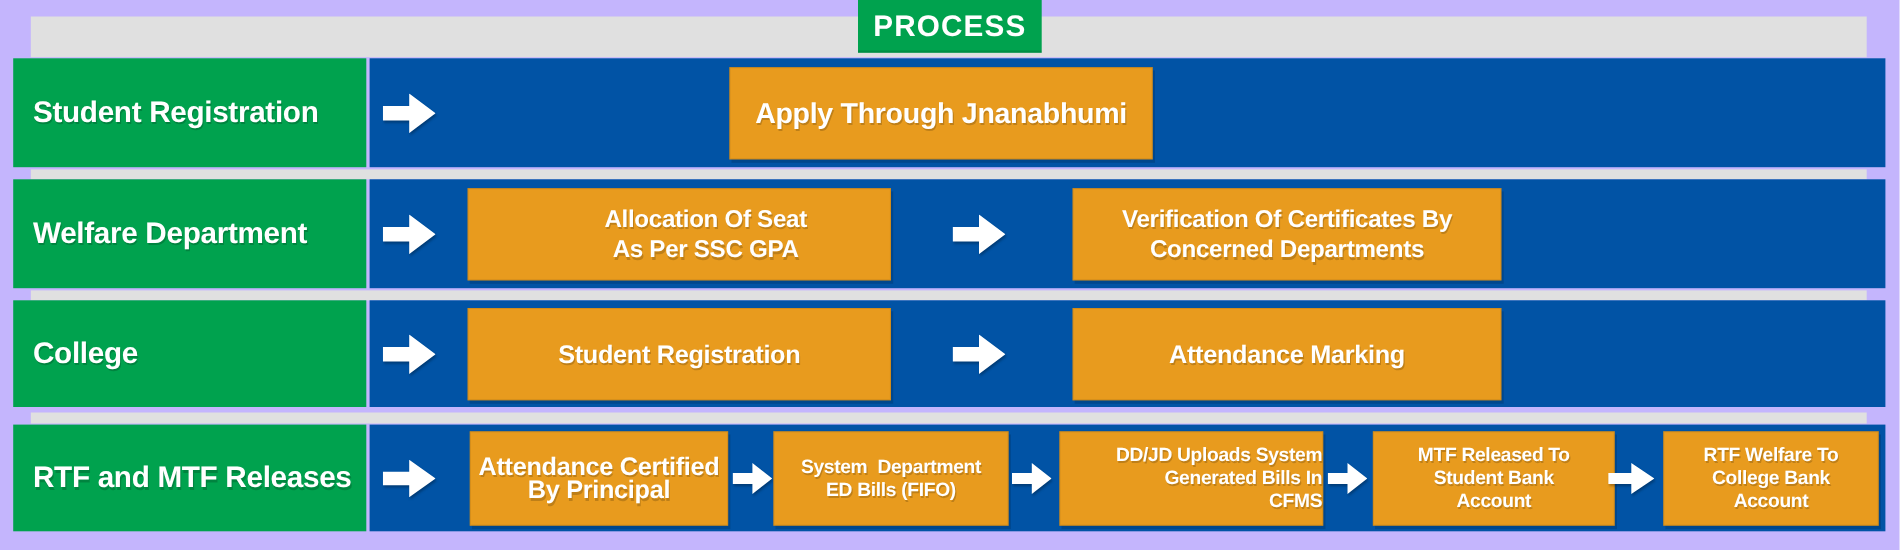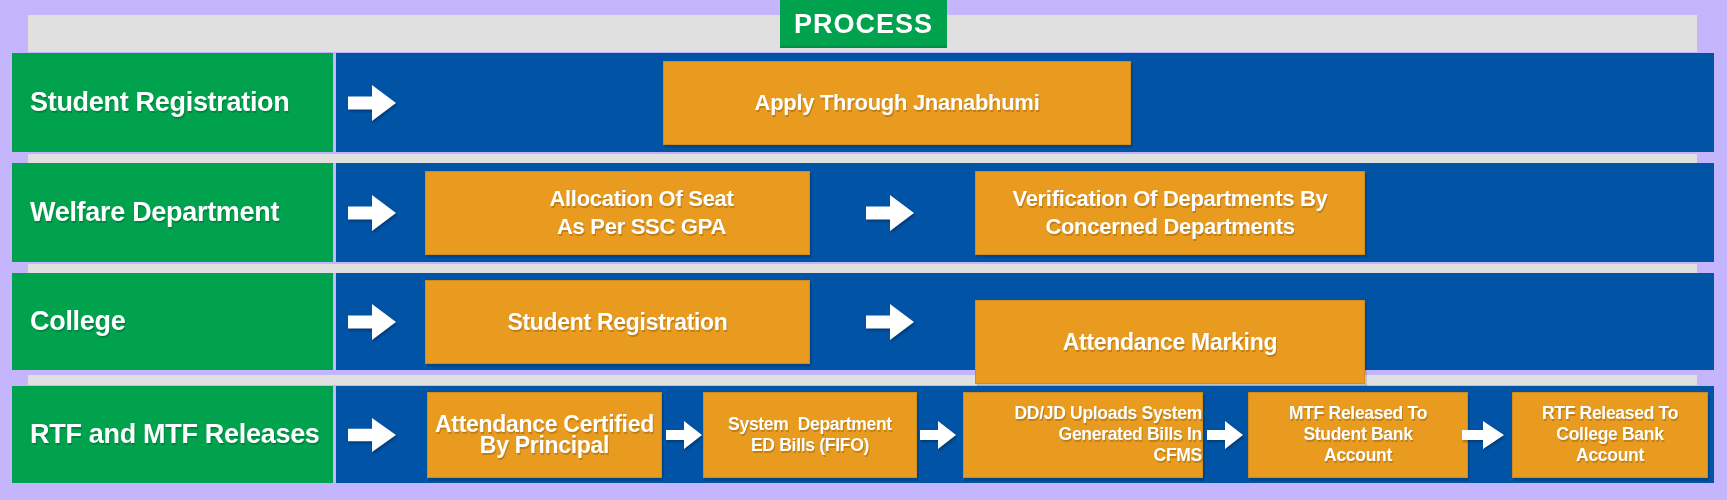--- a/index.html
+++ b/index.html
@@ -53,21 +53,21 @@
       <div class="row" style="top: 53px; height: 99px;">
         <div class="bluebar"></div>
         <div class="row-label">
           <span>Student Registration</span>
         </div>
         <div class="flow-arrow" style="left: 348px; width: 48px; height: 36px; top: 31.5px;">
           <svg viewBox="0 0 60 44" preserveAspectRatio="none">
             <polygon points="0,14 30,14 30,0 60,22 30,44 30,30 0,30"></polygon>
           </svg>
         </div>
-        <div class="step-box" style="left: 663px; width: 468px; height: 84px; top: 7.5px; font-size: 22px; line-height: 30px;">
+        <div class="step-box" style="left: 663px; width: 385px; height: 84px; top: 7.5px; font-size: 26px; line-height: 30px;">
           <span class="step-line">Apply Through Jnanabhumi</span>
         </div>
       </div>
       <div class="row" style="top: 163px; height: 99px;">
         <div class="bluebar"></div>
         <div class="row-label">
           <span>Welfare Department</span>
         </div>
         <div class="flow-arrow" style="left: 348px; width: 48px; height: 36px; top: 31.5px;">
           <svg viewBox="0 0 60 44" preserveAspectRatio="none">
@@ -77,21 +77,21 @@
         <div class="step-box" style="left: 425px; width: 385px; height: 84px; top: 7.5px; font-size: 22px; line-height: 28px; padding-left: 48px;">
           <span class="step-line">Allocation Of Seat</span>
           <span class="step-line">As Per SSC GPA</span>
         </div>
         <div class="flow-arrow" style="left: 866px; width: 48px; height: 36px; top: 31.5px;">
           <svg viewBox="0 0 60 44" preserveAspectRatio="none">
             <polygon points="0,14 30,14 30,0 60,22 30,44 30,30 0,30"></polygon>
           </svg>
         </div>
         <div class="step-box" style="left: 975px; width: 390px; height: 84px; top: 7.5px; font-size: 22px; line-height: 28px;">
-          <span class="step-line">Verification Of Departments By</span>
+          <span class="step-line">Verification Of Certificates By</span>
           <span class="step-line">Concerned Departments</span>
         </div>
       </div>
       <div class="row" style="top: 273px; height: 97px;">
         <div class="bluebar"></div>
         <div class="row-label">
           <span>College</span>
         </div>
         <div class="flow-arrow" style="left: 348px; width: 48px; height: 36px; top: 30.5px;">
           <svg viewBox="0 0 60 44" preserveAspectRatio="none">
@@ -99,21 +99,21 @@
           </svg>
         </div>
         <div class="step-box" style="left: 425px; width: 385px; height: 84px; top: 6.5px; font-size: 23px; line-height: 28px;">
           <span class="step-line">Student Registration</span>
         </div>
         <div class="flow-arrow" style="left: 866px; width: 48px; height: 36px; top: 30.5px;">
           <svg viewBox="0 0 60 44" preserveAspectRatio="none">
             <polygon points="0,14 30,14 30,0 60,22 30,44 30,30 0,30"></polygon>
           </svg>
         </div>
-        <div class="step-box" style="left: 975px; width: 390px; height: 84px; top: 6.5px; font-size: 23px; line-height: 28px; margin-top: 20px;">
+        <div class="step-box" style="left: 975px; width: 390px; height: 84px; top: 6.5px; font-size: 23px; line-height: 28px;">
           <span class="step-line">Attendance Marking</span>
         </div>
       </div>
       <div class="row" style="top: 386px; height: 97px;">
         <div class="bluebar"></div>
         <div class="row-label">
           <span>RTF and MTF Releases</span>
         </div>
         <div class="flow-arrow" style="left: 348px; width: 48px; height: 34px; top: 31.5px;">
           <svg viewBox="0 0 60 44" preserveAspectRatio="none">
@@ -152,19 +152,19 @@
           <span class="step-line">MTF Released To</span>
           <span class="step-line">Student Bank</span>
           <span class="step-line">Account</span>
         </div>
         <div class="flow-arrow" style="left: 1462px; width: 42px; height: 28px; top: 34.5px;">
           <svg viewBox="0 0 60 44" preserveAspectRatio="none">
             <polygon points="0,14 30,14 30,0 60,22 30,44 30,30 0,30"></polygon>
           </svg>
         </div>
         <div class="step-box" style="left: 1512px; width: 196px; height: 86px; top: 5.5px; font-size: 17.5px; line-height: 21px;">
-          <span class="step-line">RTF Released To</span>
+          <span class="step-line">RTF Welfare To</span>
           <span class="step-line">College Bank</span>
           <span class="step-line">Account</span>
         </div>
       </div>
     </div>
 </div>
 
 </body></html>

